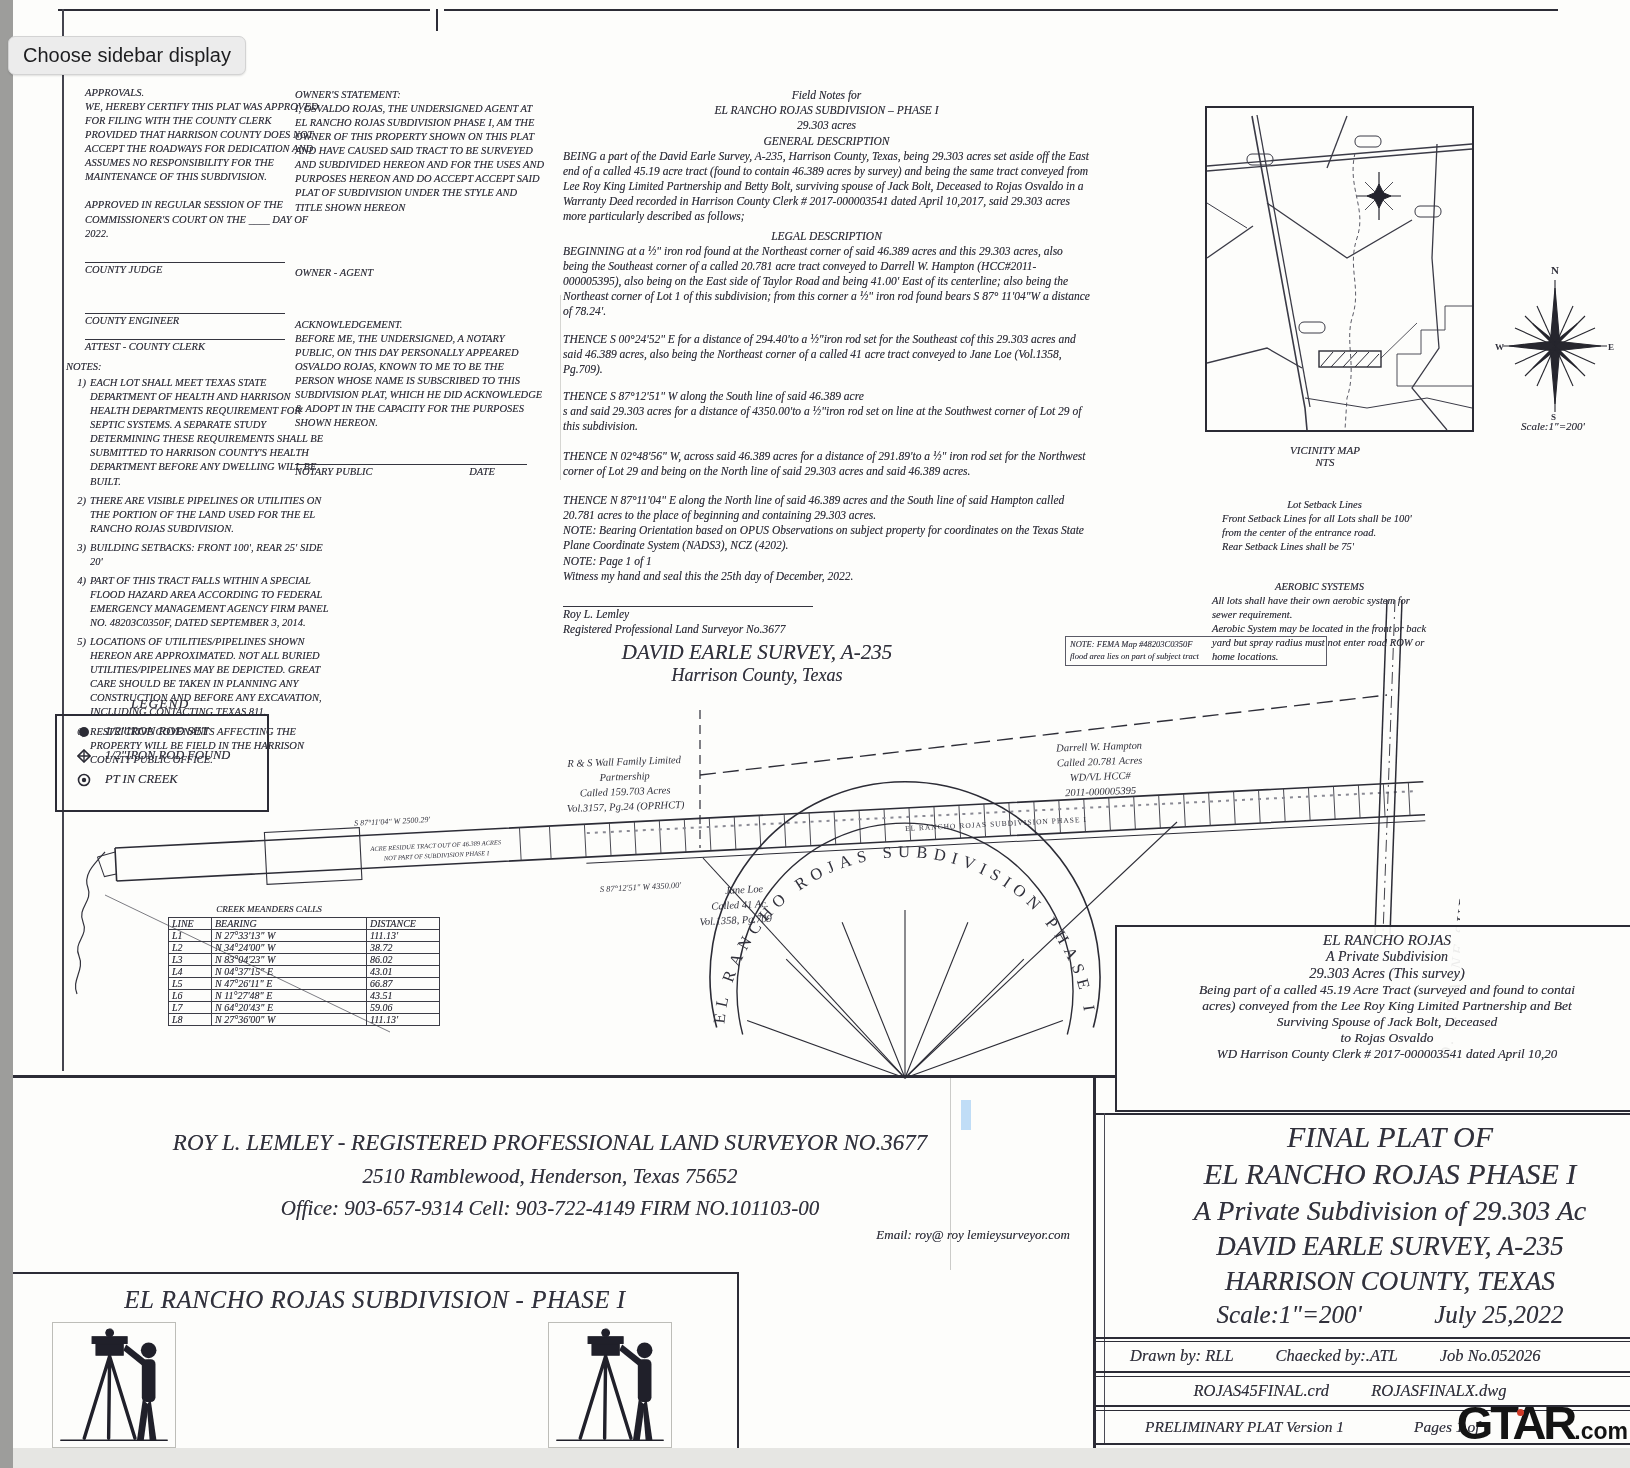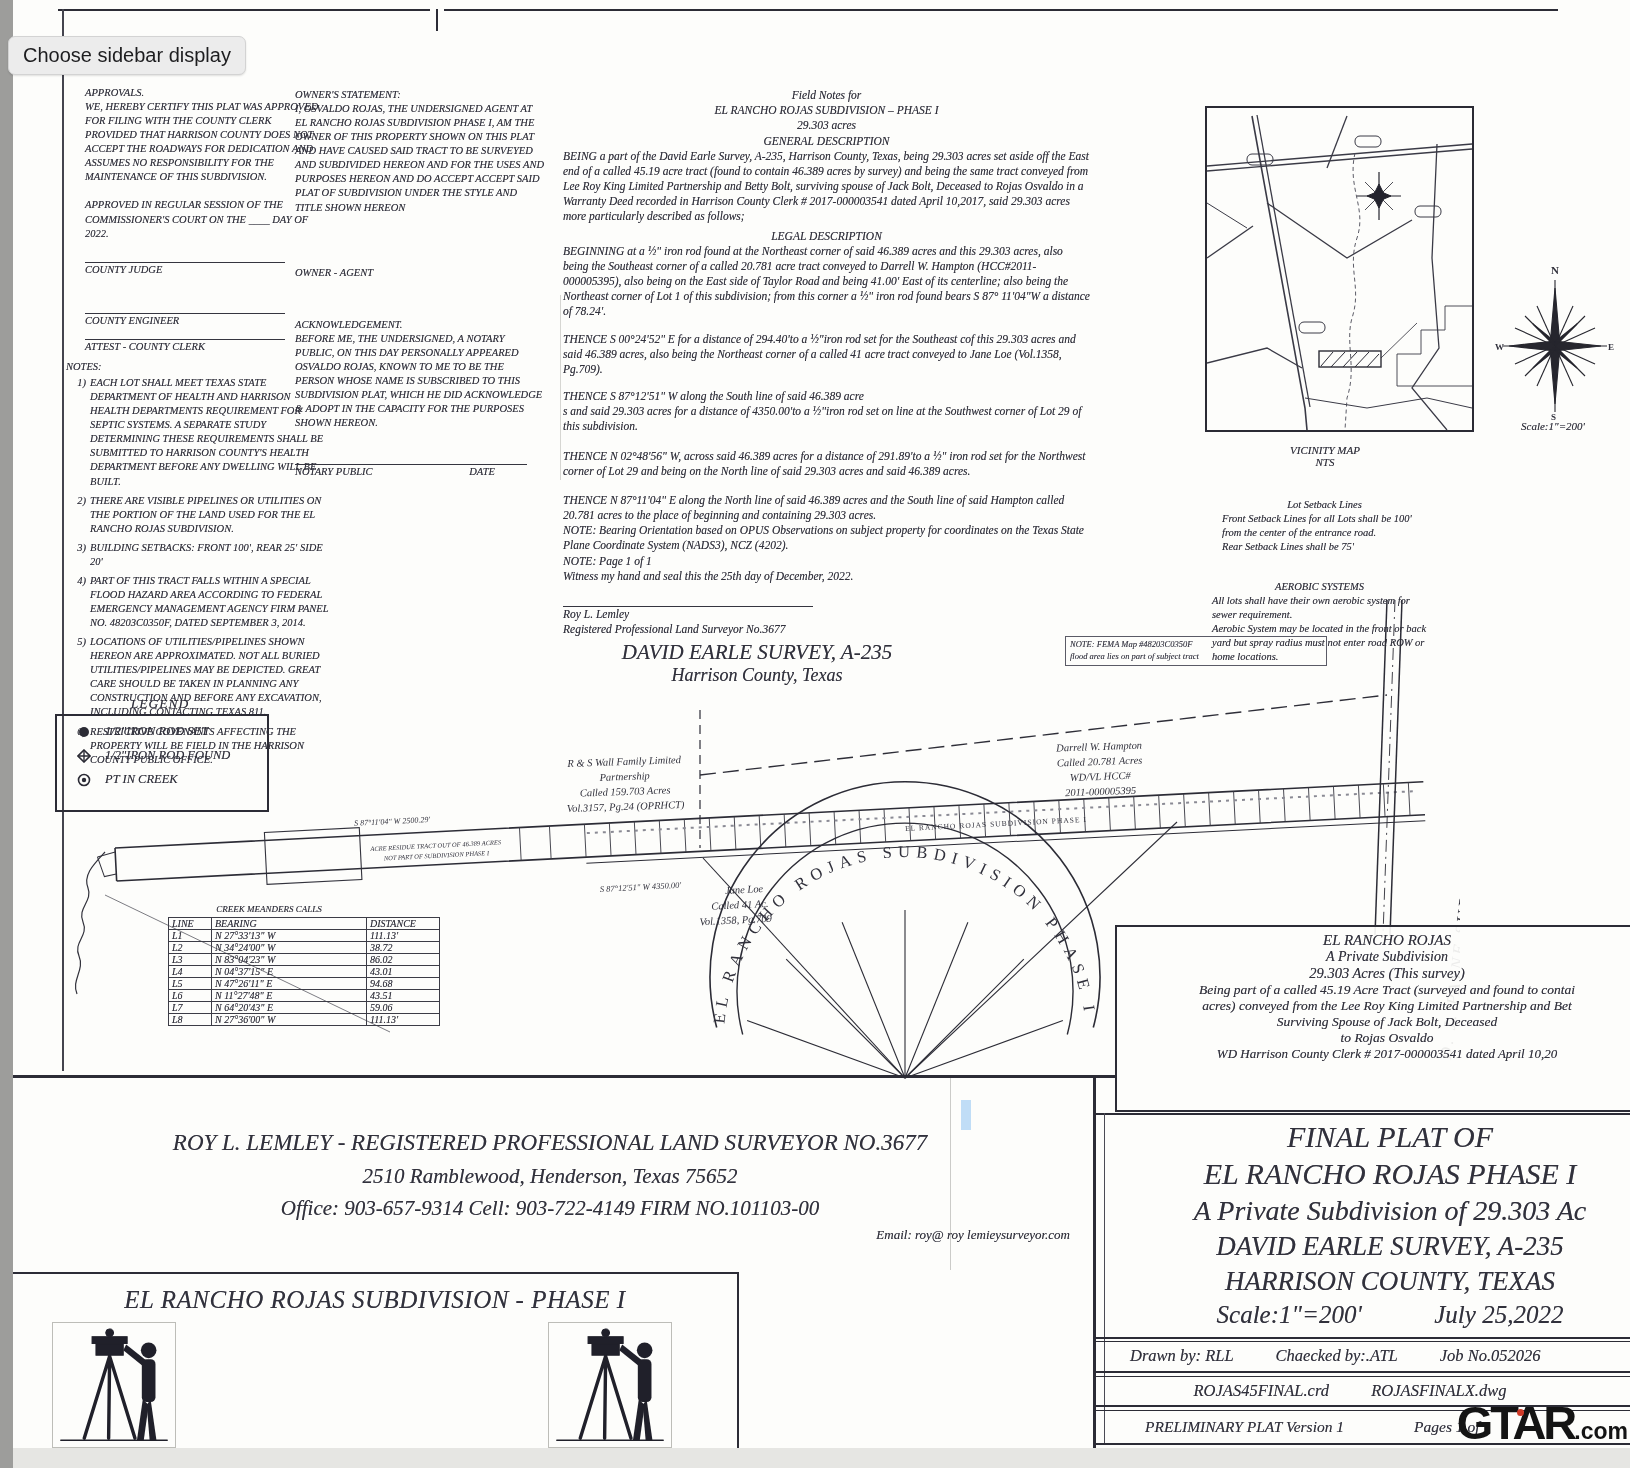--- a/index.html
+++ b/index.html
@@ -339,21 +339,21 @@
           <td>86.02</td>
         </tr>
     <tr>
           <td>L4</td>
           <td>N 04°37'15" E</td>
           <td>43.01</td>
         </tr>
     <tr>
           <td>L5</td>
           <td>N 47°26'11" E</td>
-          <td>94.68</td>
+          <td>66.87</td>
         </tr>
     <tr>
           <td>L6</td>
           <td>N 11°27'48" E</td>
           <td>43.51</td>
         </tr>
     <tr>
           <td>L7</td>
           <td>N 64°20'43" E</td>
           <td>59.06</td>

